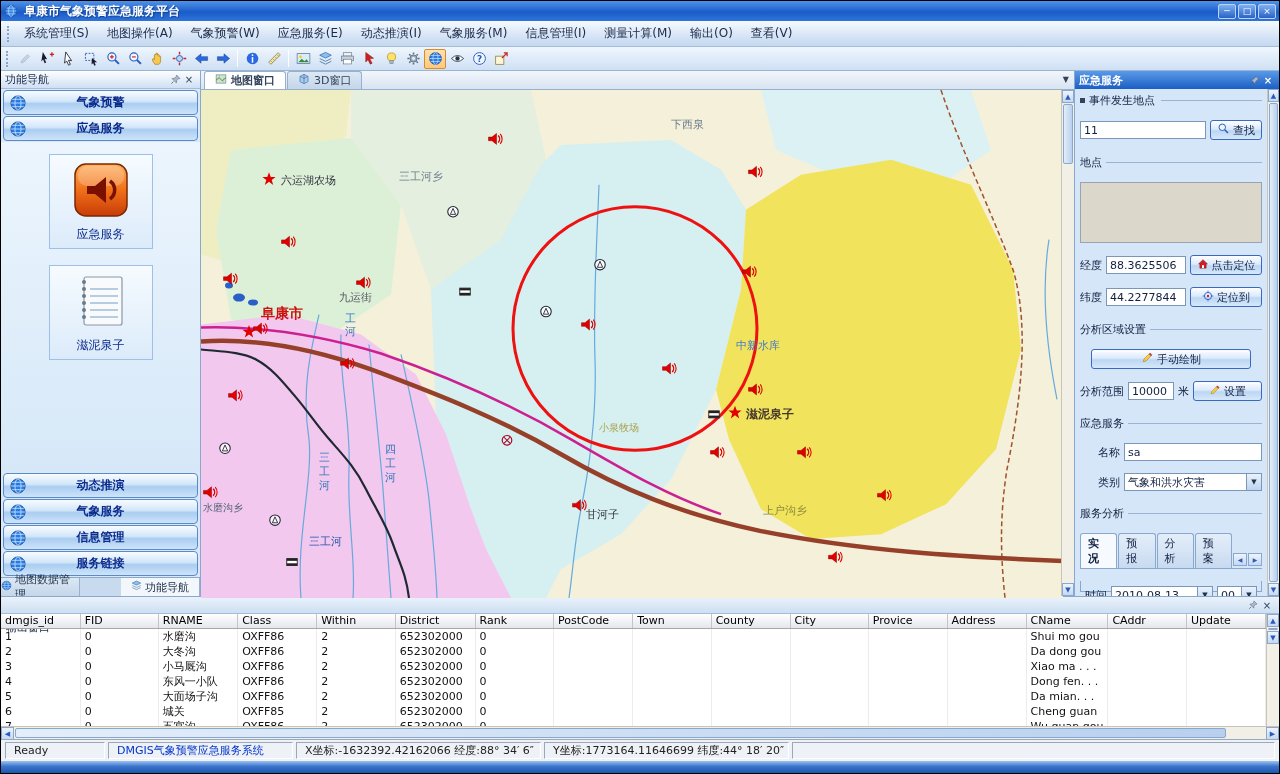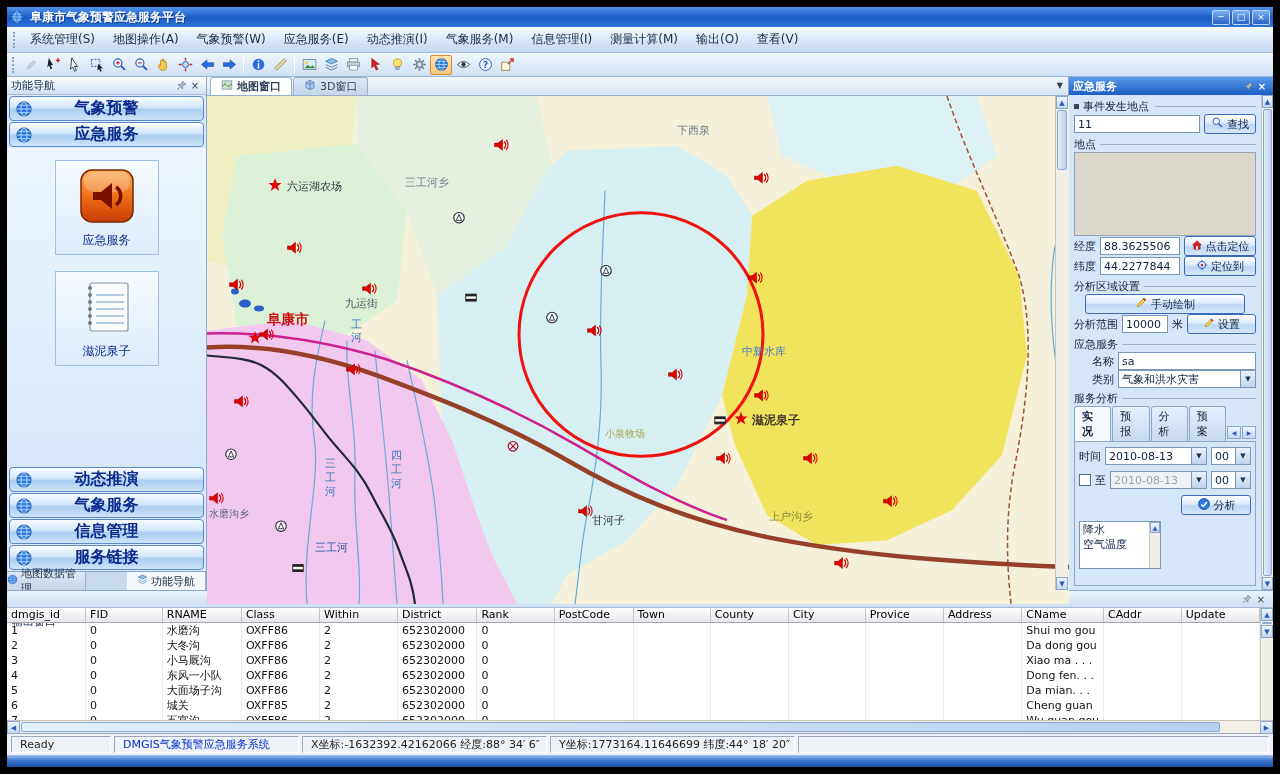--- a/index.html
+++ b/index.html
@@ -1,18 +1,18 @@
 <!DOCTYPE html>
 <html><head>
 <meta charset="utf-8">
 <style>
   * { margin:0; padding:0; box-sizing:border-box; }
   html,body { width:1280px; height:774px; overflow:hidden; }
   body { font-family:"DejaVu Sans","Liberation Sans",sans-serif; font-size:12px; background:#ece9d8; }
-  .app { width:1280px; height:774px; display:flex; flex-direction:column; border:7px solid #000000; background:#dce9f8; }
+  .app { width:1280px; height:774px; display:flex; flex-direction:column; border:1px solid #000000; background:#dce9f8; }
 
   
   .titlebar { height:20px; flex:0 0 20px; background:linear-gradient(180deg,#4f93ea 0%,#1b5cc8 55%,#2e74dc 100%); display:flex; align-items:center; padding:0 3px; }
   .titlebar .app-icon { width:16px; height:16px; display:flex; align-items:center; }
   .titlebar .title { color:#fff; font-weight:bold; font-size:12px; margin-left:4px; text-shadow:1px 1px 1px #12408c; flex:1; }
   .win-btn { width:18px; height:15px; margin-left:2px; border:1px solid #bcd4f4; border-radius:2px; background:linear-gradient(180deg,#7db0f2,#2a62c8); color:#fff; font-size:9px; line-height:13px; text-align:center; }
 
   
   .menubar { height:26px; flex:0 0 26px; display:flex; align-items:center; padding:0 4px; background:linear-gradient(180deg,#f6fafe,#d6e4f6 60%,#c4d8f0); border-bottom:1px solid #a4bcd8; }
   .grip { width:4px; height:16px; margin:0 4px 0 2px; border-left:2px dotted #8aa4c4; }
@@ -29,21 +29,21 @@
   .main { flex:1 1 auto; display:flex; min-height:0; }
 
   
   .left-panel { width:200px; flex:0 0 200px; background:#d9e9fa; border-right:1px solid #8aa8cc; display:flex; flex-direction:column; }
   .panel-header { height:18px; flex:0 0 18px; display:flex; align-items:center; padding:0 4px; font-size:11px; }
   .lp-header { background:linear-gradient(180deg,#fdfeff,#cfe0f4); color:#1a2a4a; border-bottom:1px solid #a8bcd8; }
   .lp-header .ph-title { flex:1; }
   .hdr-btn { width:14px; height:14px; display:flex; align-items:center; justify-content:center; font-size:10px; color:#33445a; }
   .nav-btn { height:25px; margin:1px 2px; border:1px solid #5a8ac8; border-radius:4px; background:linear-gradient(180deg,#f8fcff,#d2e6fa 45%,#aacdf0 55%,#cde4fa); display:flex; align-items:center; }
   .nav-btn .nb-icon { margin:0 5px; display:flex; }
-  .nav-btn .nb-lbl { flex:1; text-align:center; margin-right:28px; color:#0a2a8c; font-weight:bold; font-size:16px; }
+  .nav-btn .nb-lbl { flex:1; text-align:center; margin-right:28px; color:#0a2a8c; font-weight:bold; font-size:12px; }
   .shortcut-area { flex:1; background:linear-gradient(180deg,#ecf5fd,#d6e8f8); padding:12px 0 4px; display:flex; flex-direction:column; align-items:center; gap:16px; overflow:hidden; }
   .shortcut { width:104px; padding:7px 4px 5px; background:linear-gradient(180deg,#f6fbff,#dcebfa); border:1px solid #9ec0e8; display:flex; flex-direction:column; align-items:center; gap:5px; }
   .sc-label { color:#0a2a8c; font-size:12px; }
   .left-tabs { height:19px; flex:0 0 19px; display:flex; border-top:1px solid #8aa8cc; background:#c8daee;gap:41px; }
   .left-tab { flex:1; display:flex; align-items:center; justify-content:center; gap:3px; font-size:11px; color:#22344a; border-right:1px solid #9ab0cc; background:linear-gradient(#dce8f4,#c4d6ea); }
   .left-tab.active { background:#f2f7fc; }
 
   
   .map-area { flex:1 1 auto; display:flex; flex-direction:column; background:#f8f8f4; min-width:0; }
   .map-tabbar { height:19px; flex:0 0 19px; background:linear-gradient(180deg,#f2f6fb,#d8e4f2); display:flex; align-items:flex-end; padding-left:3px; border-bottom:1px solid #98b0cc; position:relative; }
@@ -52,21 +52,21 @@
   .map-caret { position:absolute; right:5px; top:4px; font-size:8px; color:#33445a; }
   .map-canvas-wrap { flex:1; position:relative; min-height:0; }
   #map-svg { display:block; }
 
   
   .right-panel { width:205px; flex:0 0 205px; background:#d5e6f8; border-left:1px solid #8aa8cc; display:flex; flex-direction:column; font-size:11px; color:#102040; }
   .rp-header { background:linear-gradient(180deg,#5a9ae8,#1c5ec4); color:#fff; font-weight:bold; }
   .rp-header .ph-title { flex:1; }
   .rp-header .hdr-btn { color:#fff; }
   .rp-body { flex:1; display:flex; min-height:0; }
-  .rp-content { flex:1; padding:4px 5px; display:flex; flex-direction:column; gap:0; overflow:hidden; }
+  .rp-content { flex:1; padding:4px 5px; display:flex; flex-direction:column; gap:12px; overflow:hidden; }
   .sec-title { display:flex; align-items:center; gap:4px; }
   .sec-title .bullet { width:5px; height:5px; background:#33445a; }
   .sec-title::after { content:""; flex:1; height:1px; background:#9ab4d0; margin-left:2px; }
   .row { display:flex; align-items:center; gap:4px; }
   .row.right { justify-content:flex-end; }
   .lbl { white-space:nowrap; }
   .input { background:#fff; border:1px solid #7a96b8; height:18px; font-size:11px; padding:0 3px; font-family:inherit; color:#102040; }
   .grow { flex:1; min-width:0; }
   .place-box { height:84px; background:#dbd7cb; border:1px solid #98a4b4; }
   .xp-btn { border:1px solid #3a6ac0; border-radius:3px; background:linear-gradient(180deg,#fdfeff,#dceafc 45%,#bcd6f4 55%,#d6e8fa); display:flex; align-items:center; justify-content:center; gap:3px; color:#102040; height:20px; font-size:11px; font-family:inherit; padding:0 6px; white-space:nowrap; }

